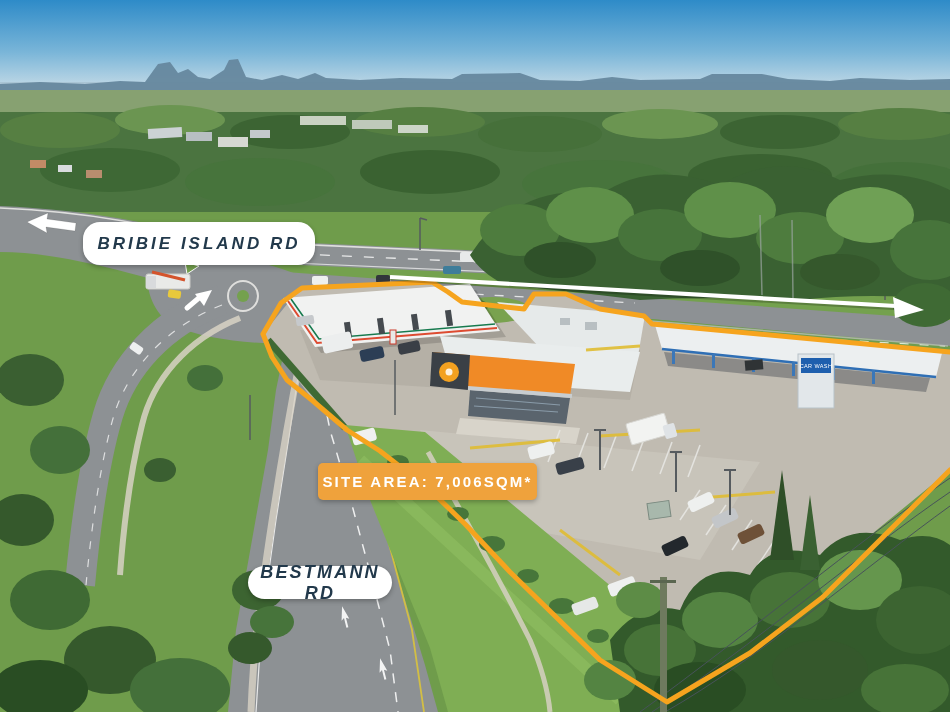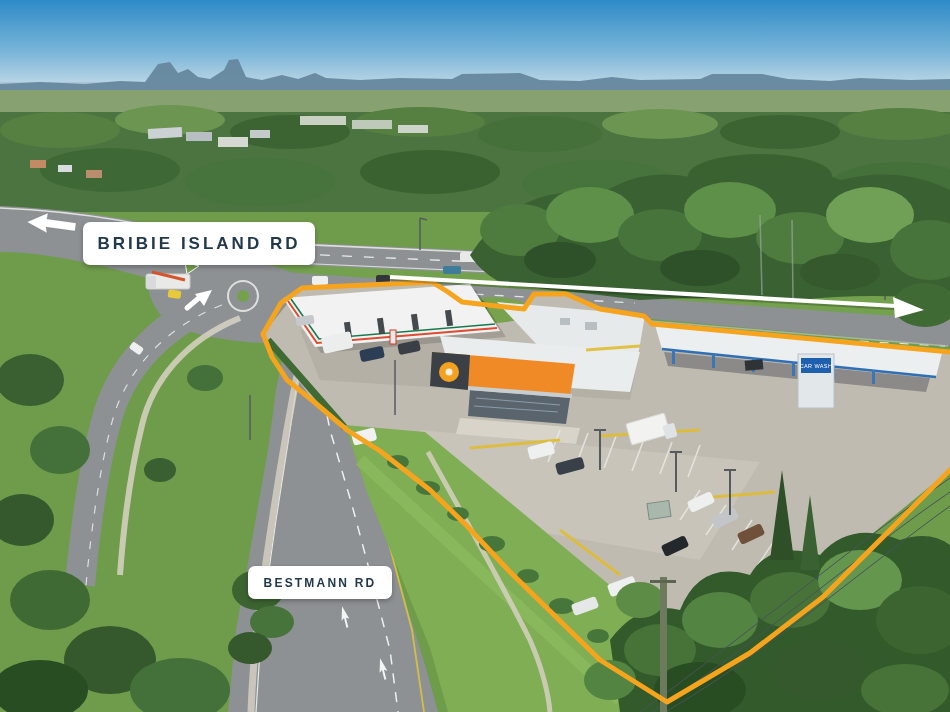--- a/index.html
+++ b/index.html
@@ -1,28 +1,28 @@
 <!DOCTYPE html>
 <html><head>
 <meta charset="utf-8">
 <style>
   html,body{margin:0;padding:0;background:#111;}
   .scene{position:relative;width:950px;height:712px;overflow:hidden;font-family:"Liberation Sans",sans-serif;}
   .scene svg{position:absolute;left:0;top:0;}
   .label{position:absolute;display:flex;flex-direction:column;align-items:center;justify-content:center;
          box-shadow:0 2px 5px rgba(0,0,0,.28);text-align:center;}
-  .label-white{background:#ffffff;color:#22394B;border-radius:7px;}
+  .label-white{background:#ffffff;color:#22394B;border-radius:17px;font-style:italic;}
   .label-orange{background:#EFA23C;color:#ffffff;border-radius:5px;}
   .label-bribie{left:83px;top:222px;width:232px;height:43px;}
   .label-bribie .l1{font-size:17px;font-weight:bold;letter-spacing:3px;line-height:20px;}
   .label-bribie .l2{font-size:11.5px;font-weight:bold;letter-spacing:1.2px;line-height:14px;}
   .label-site{left:318px;top:463px;width:219px;height:37px;}
   .label-site .l1{font-size:15px;font-weight:bold;letter-spacing:2.2px;}
   .label-bestmann{left:248px;top:566px;width:144px;height:33px;}
-  .label-bestmann .l1{font-size:12px;font-weight:bold;letter-spacing:2.2px;}
+  .label-bestmann .l1{font-size:18px;font-weight:bold;letter-spacing:2.2px;}
 </style>
 </head>
 <body>
 
 <div class="scene">
 <svg width="950" height="712" viewBox="0 0 950 712">
   <defs>
     <linearGradient id="sky" x1="0" y1="0" x2="0" y2="1">
       <stop offset="0%" stop-color="#2e8bc8"></stop>
           <stop offset="55%" stop-color="#79b5d8"></stop>
@@ -320,16 +320,19 @@
   </g>
   <g>
     <path d="M187,308 L200,297" stroke="#ffffff" stroke-width="5" stroke-linecap="round"></path>
     <polygon points="212,290 195,294 204,306" fill="#ffffff"></polygon>
   </g>
 </svg>
 
   <div class="label label-white label-bribie">
     <div class="l1">BRIBIE ISLAND RD</div>
   </div>
+  <div class="label label-orange label-site">
+    <div class="l1">SITE AREA: 7,006SQM*</div>
+  </div>
   <div class="label label-white label-bestmann">
     <div class="l1">BESTMANN RD</div>
   </div>
 </div>
 
 </body></html>

